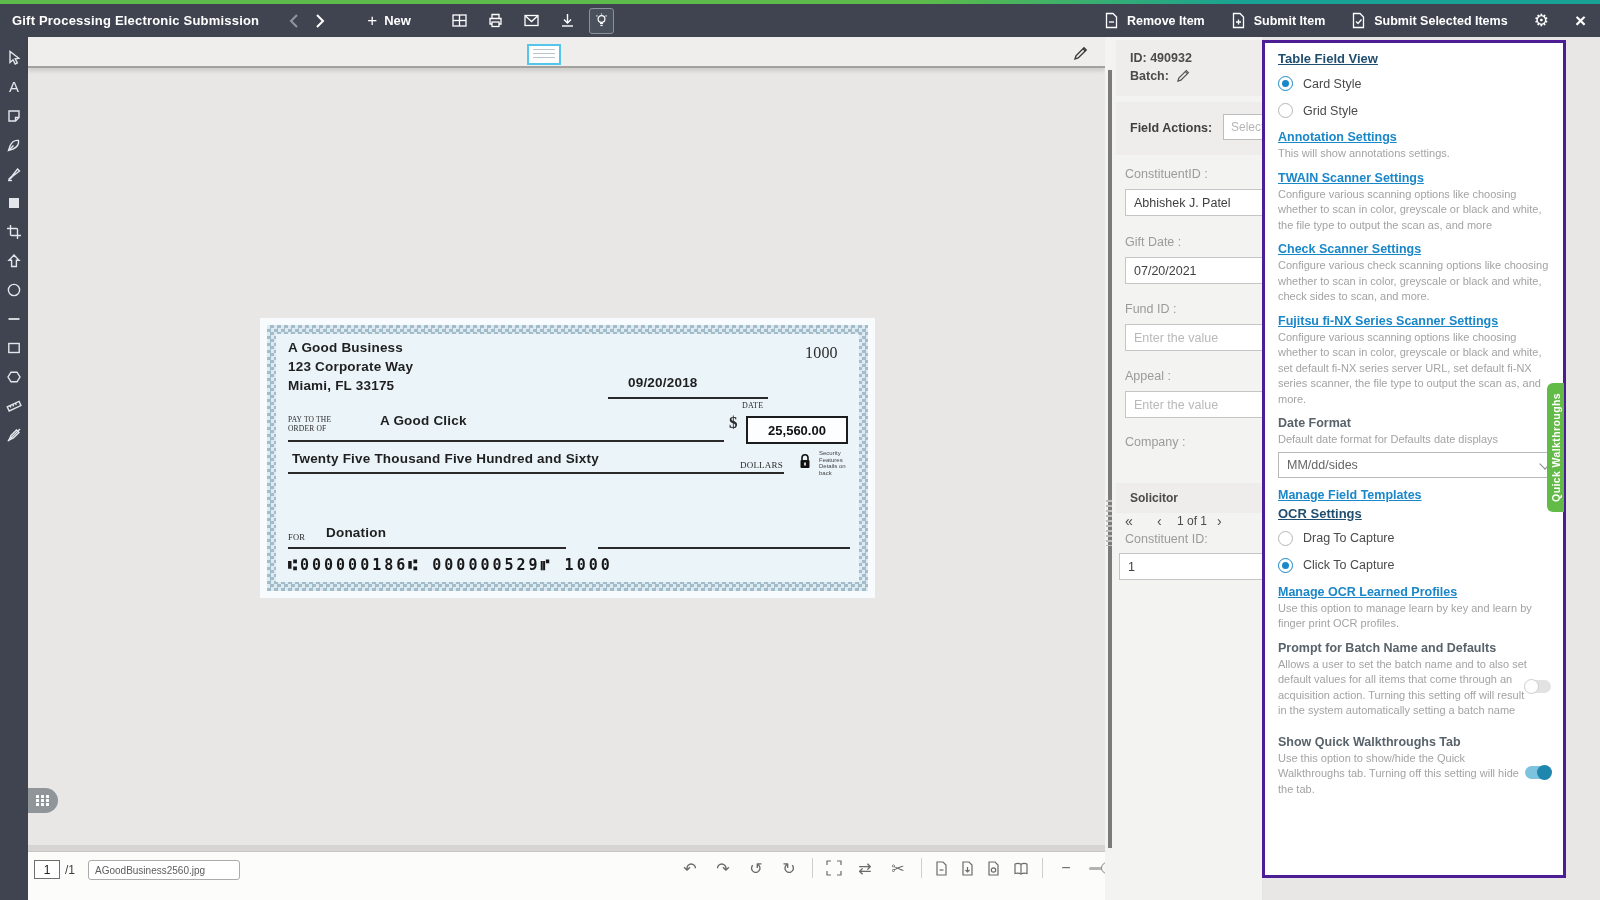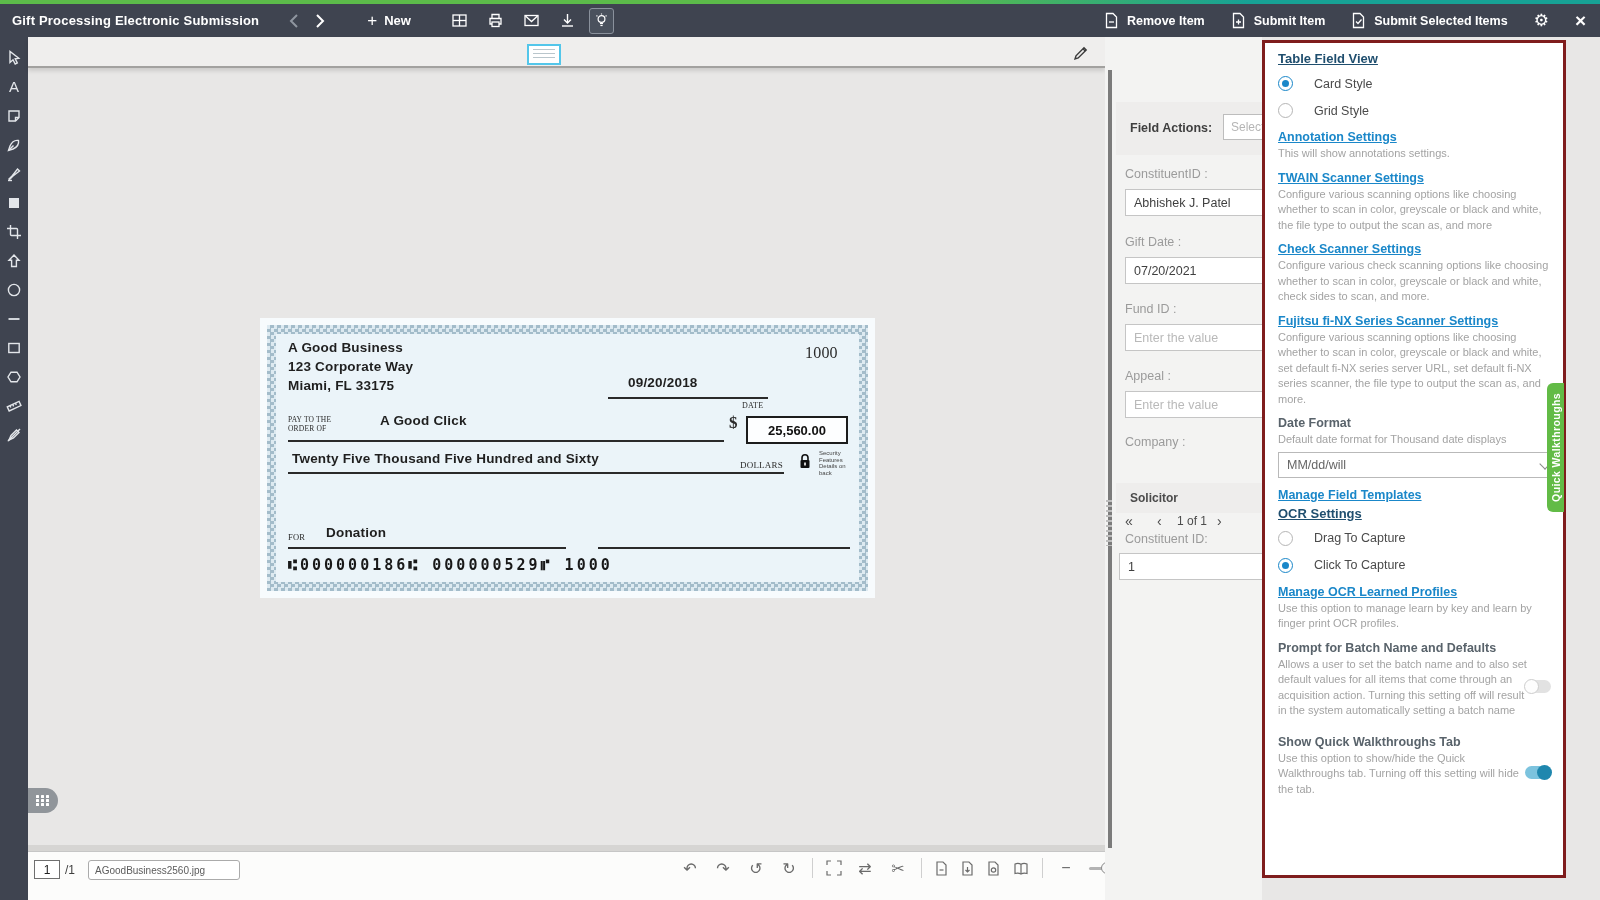--- a/index.html
+++ b/index.html
@@ -88,26 +88,26 @@
   .fp-input::placeholder { color:#b9b9b9; }
   #fa-select { position:absolute; left:107px; top:12px; width:130px; height:26px; background:#fff;
     border:1px solid #bdbdbd; font-size:12px; color:#b5b5b5; line-height:24px; padding-left:7px;
     white-space:nowrap; overflow:hidden; cursor:pointer; }
   .pag { position:absolute; font-size:14px; color:#4c4c4c; cursor:pointer; }
   #grip { position:absolute; left:1px; top:463px; width:6px; height:46px;
     background:repeating-linear-gradient(180deg,#bdbdbd 0 2px,transparent 2px 5px); }
 
   
   #settings { position:absolute; left:1262px; top:40px; width:304px; height:838px; background:#fff;
-    border:3px solid #7f1d1d; overflow:hidden; padding:6px 10px 0 13px; z-index:4; }
+    border:3px solid #4c1d95; overflow:hidden; padding:6px 10px 0 13px; z-index:4; }
   .sp-head { color:#1f4e6e; font-weight:700; font-size:13px; text-decoration:underline; margin:2px 0 10px; }
   .sp-link { color:#1a87c9; font-weight:700; font-size:12.5px; text-decoration:underline; margin:3px 0 2px; cursor:pointer; }
   .sp-desc { color:#a3a3a3; font-size:11px; line-height:15.5px; margin:0 0 9px; }
   .sp-bold { color:#59636b; font-weight:700; font-size:12.5px; margin:2px 0 2px; }
-  .radio-row { display:flex; align-items:center; gap:21px; margin:0 0 12px; cursor:pointer; }
+  .radio-row { display:flex; align-items:center; gap:10px; margin:0 0 12px; cursor:pointer; }
   .radio { width:15px; height:15px; border-radius:50%; border:1.5px solid #b5b5b5; position:relative; background:#fff; flex:0 0 auto; }
   .radio.checked { border-color:#1a87c9; }
   .radio.checked::after { content:""; position:absolute; left:3px; top:3px; width:7px; height:7px; border-radius:50%; background:#1a87c9; }
   .radio-label { font-size:12.5px; color:#4a4a4a; }
   #df-select { width:281px; height:26px; border:1px solid #b9b9b9; font-size:12.5px; color:#666;
     line-height:24px; padding-left:8px; position:relative; margin:4px 0 10px; cursor:pointer; background:#fff; }
   #df-chevron { position:absolute; right:9px; top:7px; width:8px; height:8px;
     border-right:1.5px solid #8a8a8a; border-bottom:1.5px solid #8a8a8a; transform:rotate(45deg); }
   .toggle-section { position:relative; margin-bottom:10px; }
   .toggle-text { width:256px; }
@@ -411,20 +411,30 @@
           <span id="sb-knob"></span>
         </span>
         <span class="sb-g">+</span>
       </div>
     </div>
   </main>
 
   <section id="fieldspanel">
     <div id="vscroll"></div>
 
+    <div class="fp-block" style="top:3px;height:56px">
+      <span class="fp-bold" style="position:absolute;left:14px;top:11px">ID: 490932</span>
+      <span class="fp-bold" style="position:absolute;left:14px;top:29px">Batch:</span>
+      <span style="position:absolute;left:60px;top:28px">
+        <svg width="15" height="15" viewBox="0 0 16 16" stroke="#555" fill="none" stroke-width="1.3">
+          <path d="M2 14 L3 10.8 L11 2.8 L13.2 5 L5.2 13 Z"></path>
+            <path d="M10 3.8 L12.2 6"></path>
+        </svg>
+      </span>
+    </div>
 
     <div class="fp-block" style="top:65px;height:53px">
       <span class="fp-bold" style="position:absolute;left:14px;top:19px;color:#3f3f3f">Field Actions:</span>
       <span id="fa-select">Select Fie</span>
     </div>
 
     <span class="fp-label" style="top:130px">ConstituentID :</span>
     <input class="fp-input" style="top: 152px;" value="Abhishek J. Patel">
 
     <span class="fp-label" style="top:198px">Gift Date :</span>
@@ -469,23 +479,23 @@
     <div class="sp-link">TWAIN Scanner Settings</div>
     <div class="sp-desc">Configure various scanning options like choosing whether to scan in color, greyscale or black and white, the file type to output the scan as, and more</div>
 
     <div class="sp-link">Check Scanner Settings</div>
     <div class="sp-desc">Configure various check scanning options like choosing whether to scan in color, greyscale or black and white, check sides to scan, and more.</div>
 
     <div class="sp-link">Fujitsu fi-NX Series Scanner Settings</div>
     <div class="sp-desc">Configure various scanning options like choosing whether to scan in color, greyscale or black and white, set default fi-NX series server URL, set default fi-NX series scanner, the file type to output the scan as, and more.</div>
 
     <div class="sp-bold">Date Format</div>
-    <div class="sp-desc" style="margin-bottom:2px">Default date format for Thousand date displays</div>
+    <div class="sp-desc" style="margin-bottom:2px">Default date format for Defaults date displays</div>
     <div id="df-select">
-      <span>MM/dd/will</span>
+      <span>MM/dd/sides</span>
       <span id="df-chevron"></span>
     </div>
 
     <div class="sp-link">Manage Field Templates</div>
 
     <div class="sp-head" style="margin-top:4px">OCR Settings</div>
     <div class="radio-row">
       <span class="radio"></span>
       <span class="radio-label">Drag To Capture</span>
     </div>

